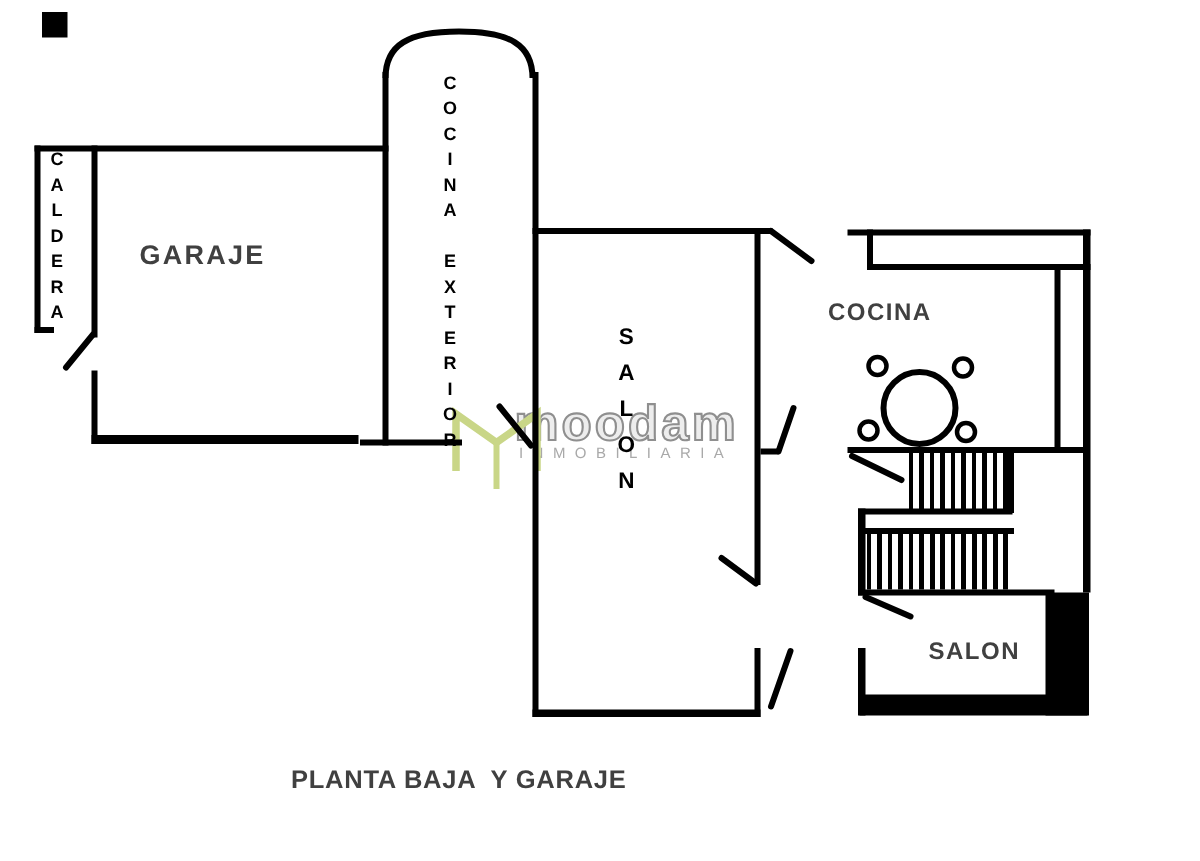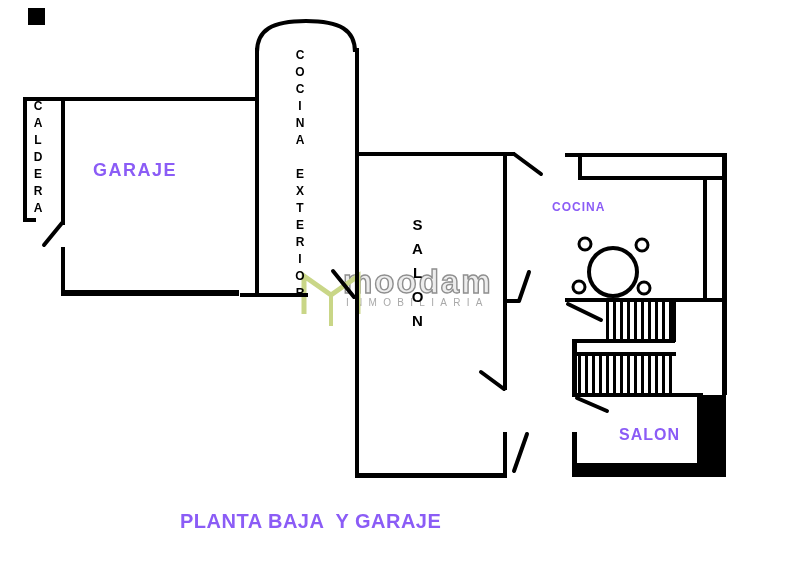--- a/index.html
+++ b/index.html
@@ -1,19 +1,19 @@
 <!DOCTYPE html>
 <html><head>
 <meta charset="utf-8">
 <style>
   html,body{margin:0;padding:0;background:#fff;}
   #plan{position:relative;width:800px;height:574px;background:#ffffff;overflow:hidden;
         font-family:"Liberation Sans",sans-serif;}
   .wall{position:absolute;background:#000;}
-  .label{position:absolute;color:#8b5cf6;font-weight:bold;white-space:pre;}
+  .label{position:absolute;color:#404040;font-weight:bold;white-space:pre;}
   .vtext{position:absolute;writing-mode:vertical-rl;text-orientation:upright;
          font-weight:bold;color:#000;white-space:pre;}
   .stairs{position:absolute;background:repeating-linear-gradient(90deg,#000 0 3px,rgba(0,0,0,0) 3px 7px);}
   svg.overlay{position:absolute;left:0;top:0;}
   .wm-brand{position:absolute;font-weight:bold;color:#ededed;
             -webkit-text-stroke:1.4px #8f8f8f;letter-spacing:2px;}
   .wm-tagline{position:absolute;color:#a9a9a9;font-weight:normal;}
 </style>
 </head>
 <body>
@@ -76,17 +76,17 @@
   <div class="wall" style="left:697px;top:395px;width:29px;height:82px;"></div>
   <div class="wall" style="left:573px;top:463px;width:152px;height:14px;"></div>
 
   <div class="stairs" style="left:606px;top:302px;width:66px;height:38px;"></div>
   <div class="stairs" style="left:578px;top:356px;width:98px;height:37px;"></div>
 
   <div class="label" style="left:93px;top:160px;font-size:18px;letter-spacing:1.5px;">GARAJE</div>
   <div class="vtext" style="left:31px;top:99px;font-size:12px;letter-spacing:3px;">CALDERA</div>
   <div class="vtext" style="left:293px;top:48px;font-size:12px;letter-spacing:3px;">COCINA EXTERIOR</div>
   <div class="vtext" style="left:409px;top:216px;font-size:15px;letter-spacing:7px;">SALON</div>
-  <div class="label" style="left:552px;top:200px;font-size:12px;letter-spacing:1px;">COCINA</div>
+  <div class="label" style="left:552px;top:200px;font-size:16px;letter-spacing:1px;">COCINA</div>
   <div class="label" style="left:619px;top:426px;font-size:16px;letter-spacing:1px;">SALON</div>
 
-  <div class="label" style="left:180px;top:510px;font-size:20px;letter-spacing:0.5px;">PLANTA BAJA  Y GARAJE</div>
+  <div class="label" style="left:194px;top:510px;font-size:17px;letter-spacing:0.5px;">PLANTA BAJA  Y GARAJE</div>
 </div>
 
 </body></html>

